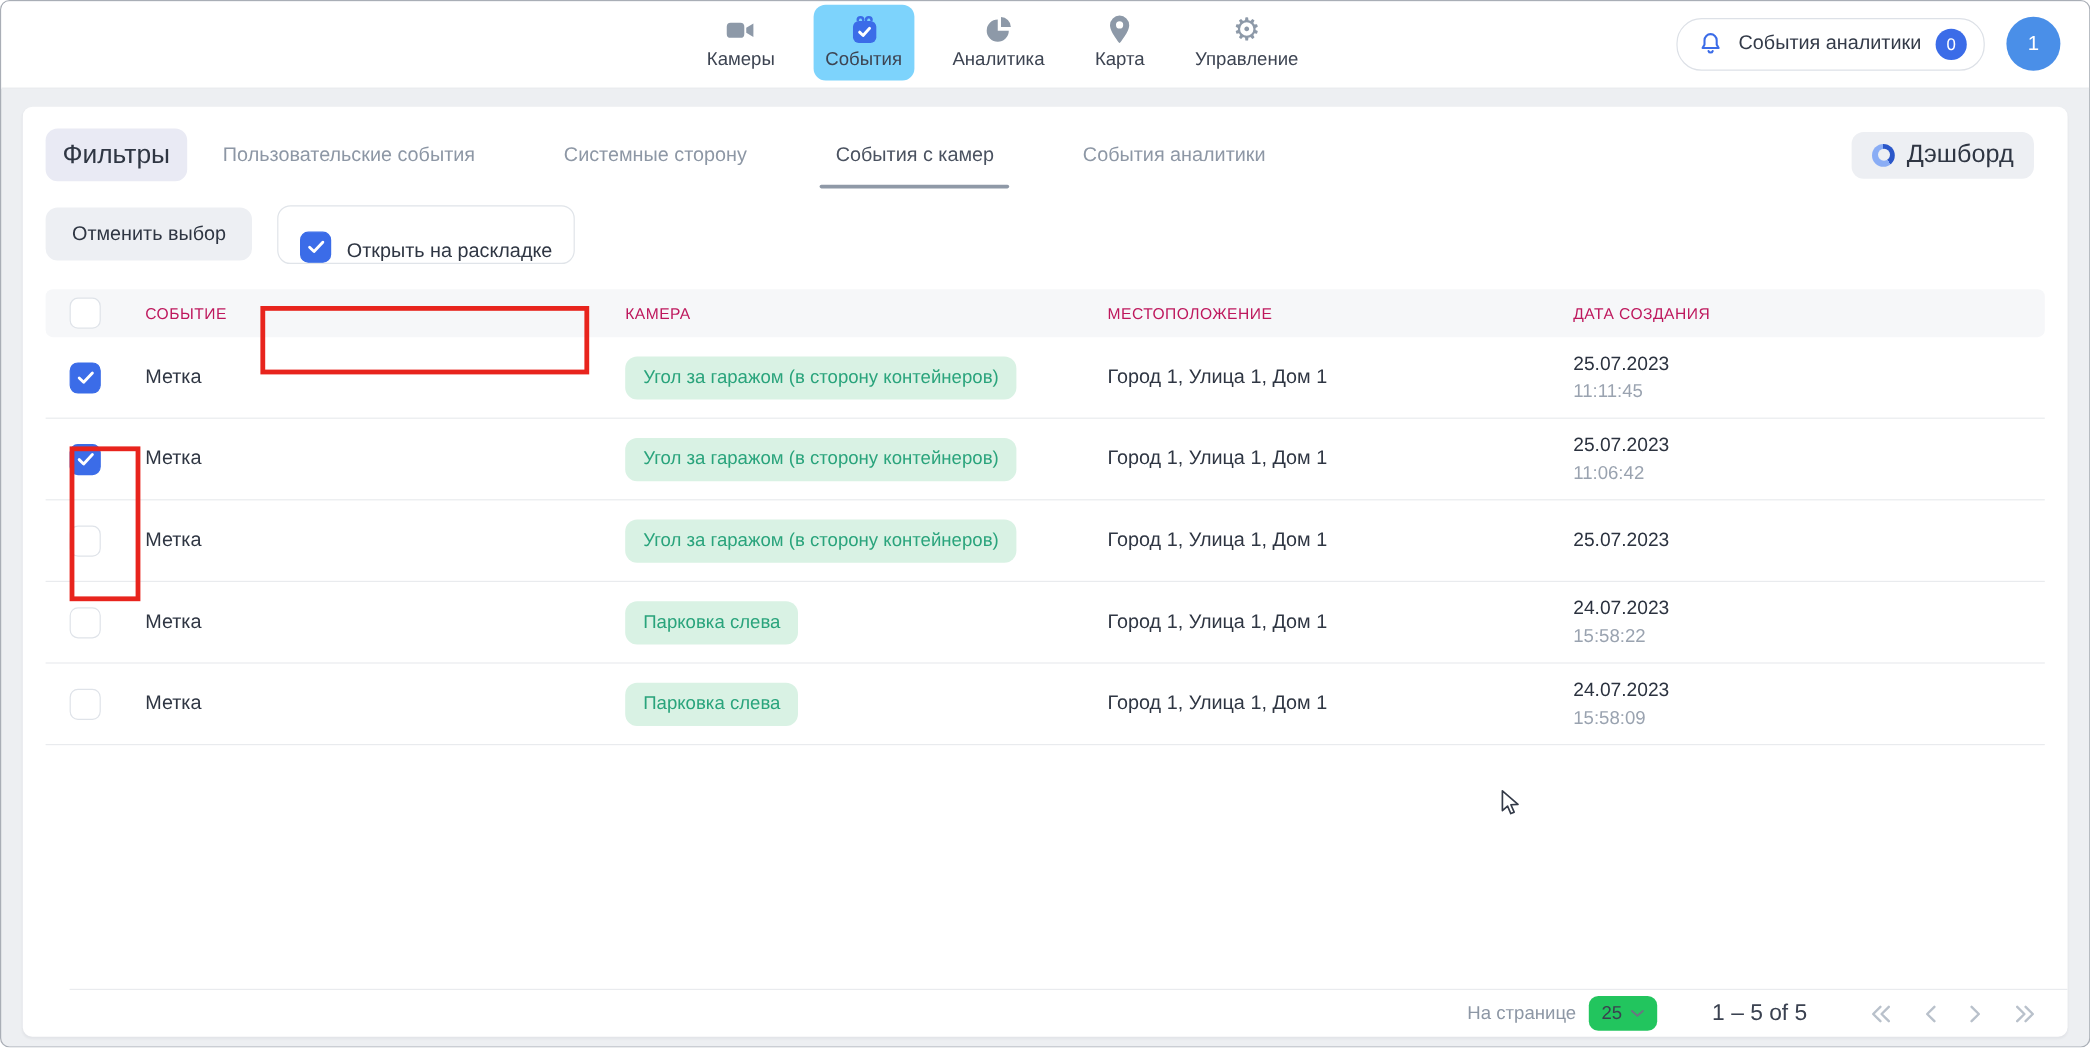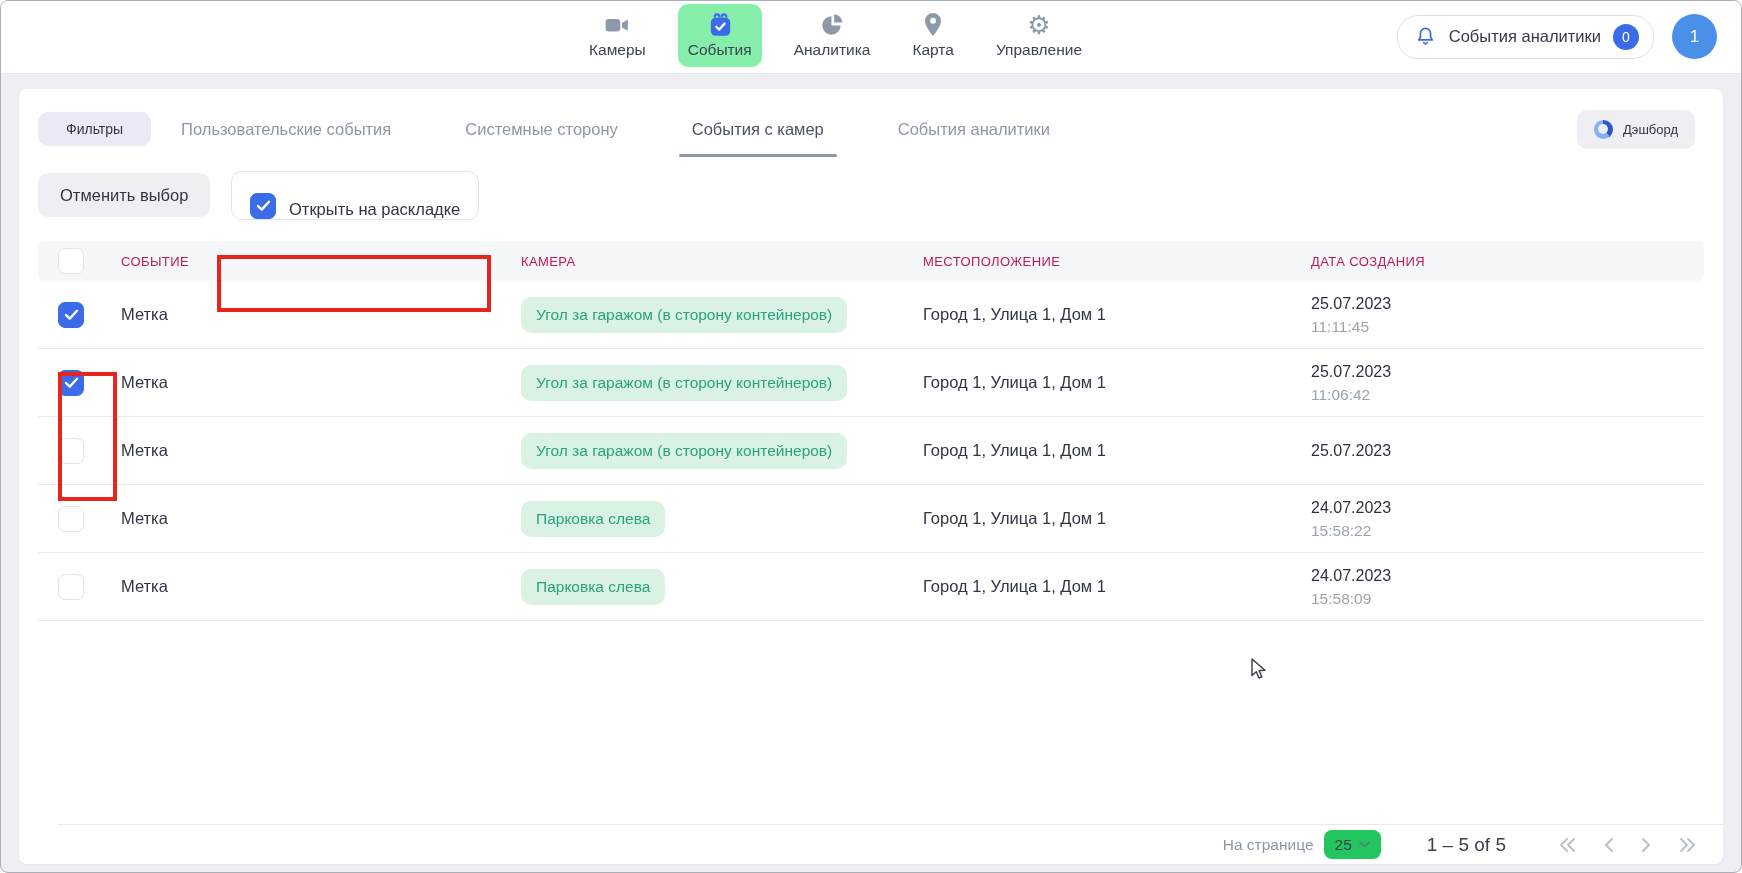--- a/index.html
+++ b/index.html
@@ -10,47 +10,47 @@
     color:#343b49;
   }
   .window{position:absolute;inset:0;border:1px solid #a9aeb6;border-radius:8px;overflow:hidden;background:#edeff2;}
 
   
   .topbar{position:absolute;left:0;top:0;right:0;height:72px;background:#fff;border-bottom:1px solid #e5e8ec;}
   .nav{position:absolute;left:578px;top:3px;display:flex;align-items:stretch;gap:22px;}
   .nav-item{display:flex;flex-direction:column;align-items:center;justify-content:flex-end;gap:3px;
     padding:7px 10px 8px;border-radius:10px;cursor:pointer;}
   .nav-item .nicon{color:#8d99a8;height:27px;display:flex;align-items:center;justify-content:center;}
-  .nav-item.active{background:#86efac;}
+  .nav-item.active{background:#7dd3fc;}
   .nav-item.active .nicon{color:#3b6ce8;}
   .nav-item .nlabel{font-size:15.5px;color:#3d4452;white-space:nowrap;}
   .gear-glyph{font-size:26px;line-height:26px;font-family:"DejaVu Sans",sans-serif;}
 
   .top-right{position:absolute;right:24px;top:13px;display:flex;align-items:center;gap:18px;}
   .notif-btn{display:flex;align-items:center;gap:12px;height:42px;padding:0 14px 0 16px;
     border:1px solid #dde1e7;border-radius:21px;background:#fff;cursor:pointer;}
   .notif-btn .nb-label{font-size:16.5px;color:#343b49;}
   .notif-badge{min-width:26px;height:26px;border-radius:13px;background:#3b6ce8;color:#fff;
     display:flex;align-items:center;justify-content:center;font-size:14px;}
   .avatar{width:45px;height:45px;border-radius:50%;background:#4a8fe8;color:#fff;
     display:flex;align-items:center;justify-content:center;font-size:17px;cursor:pointer;}
 
   
   .panel{position:absolute;left:18px;right:18px;top:88px;bottom:8px;background:#fff;border-radius:8px;
     box-shadow:0 1px 2px rgba(30,40,60,.05);}
 
   
   .tabs-row{position:absolute;left:19px;right:28px;top:14px;height:52px;display:flex;align-items:center;}
-  .filters-chip{background:#e9eaf4;border-radius:10px;padding:9px 28px;font-size:14px;color:#2f3643;cursor:pointer;}
+  .filters-chip{background:#e9eaf4;border-radius:10px;padding:9px 14px;font-size:22px;color:#2f3643;cursor:pointer;}
   .tabs{display:flex;align-items:stretch;gap:74px;margin-left:30px;height:52px;}
   .tab{position:relative;display:flex;align-items:center;font-size:16.5px;color:#8d97a5;cursor:pointer;white-space:nowrap;}
   .tab.active{color:#4a5260;}
   .tab.active::after{content:'';position:absolute;left:-13px;right:-13px;bottom:-2px;height:3px;background:#8f99a7;border-radius:2px;}
   .dashboard-btn{margin-left:auto;display:flex;align-items:center;gap:10px;background:#edeff3;border-radius:10px;
-    height:39px;padding:0 17px;font-size:13px;color:#2f3643;cursor:pointer;}
+    height:39px;padding:0 17px;font-size:21px;color:#2f3643;cursor:pointer;}
   .donut{width:19px;height:19px;border-radius:50%;background:conic-gradient(#2b57c9 0 140deg,#8aadf5 140deg 360deg);position:relative;}
   .donut::after{content:'';position:absolute;left:4.5px;top:4.5px;width:10px;height:10px;border-radius:50%;background:#edeff3;}
 
   
   .cancel-btn{position:absolute;left:19px;top:84px;height:44px;display:flex;align-items:center;
     background:#edeff3;border-radius:10px;padding:0 22px;font-size:16.5px;color:#2f3643;cursor:pointer;}
   .layout-btn{position:absolute;left:212px;top:82px;height:47px;display:flex;align-items:flex-end;gap:13px;
     background:#fff;border:1px solid #e0e4e9;border-radius:11px;padding:0 18px;font-size:16.5px;color:#2f3643;cursor:pointer;}
 
   

